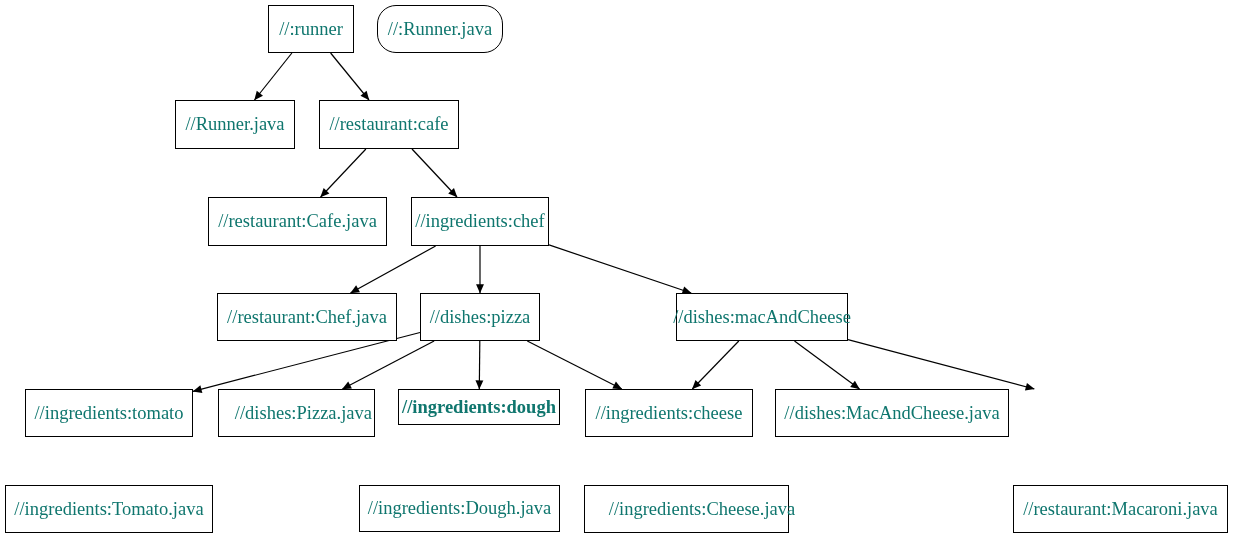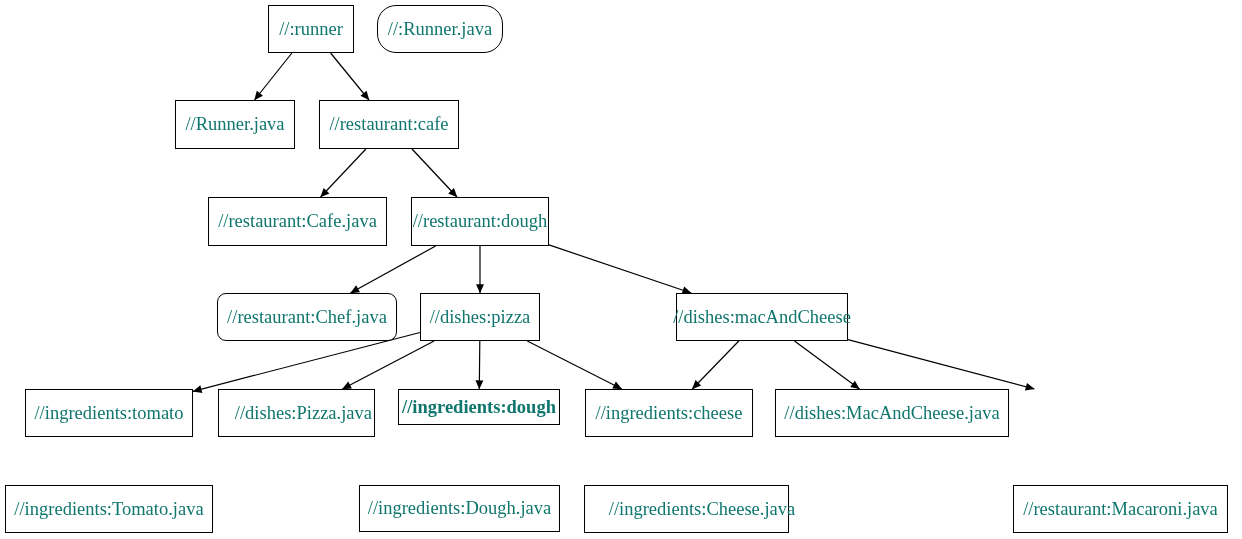--- a/index.html
+++ b/index.html
@@ -83,23 +83,23 @@
       <div class="node" style="left: 175px; top: 100px; width: 120px; height: 49px;">
         <span>//Runner.java</span>
       </div>
       <div class="node" style="left: 319px; top: 100px; width: 140px; height: 49px;">
         <span>//restaurant:cafe</span>
       </div>
       <div class="node" style="left: 208px; top: 197px; width: 179px; height: 49px;">
         <span>//restaurant:Cafe.java</span>
       </div>
       <div class="node" style="left: 411px; top: 197px; width: 138px; height: 49px;">
-        <span>//restaurant:dough</span>
+        <span>//ingredients:chef</span>
       </div>
-      <div class="node" style="left: 217px; top: 293px; width: 180px; height: 48px; border-radius: 9px;">
+      <div class="node" style="left: 217px; top: 293px; width: 180px; height: 48px;">
         <span>//restaurant:Chef.java</span>
       </div>
       <div class="node" style="left: 420px; top: 293px; width: 120px; height: 48px;">
         <span>//dishes:pizza</span>
       </div>
       <div class="node" style="left: 676px; top: 293px; width: 172px; height: 48px;">
         <span>//dishes:macAndCheese</span>
       </div>
       <div class="node" style="left: 25px; top: 389px; width: 168px; height: 48px;">
         <span>//ingredients:tomato</span>

